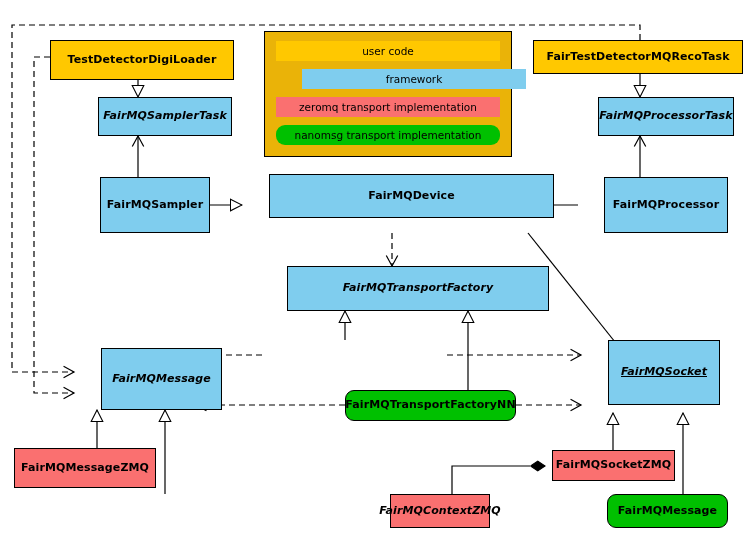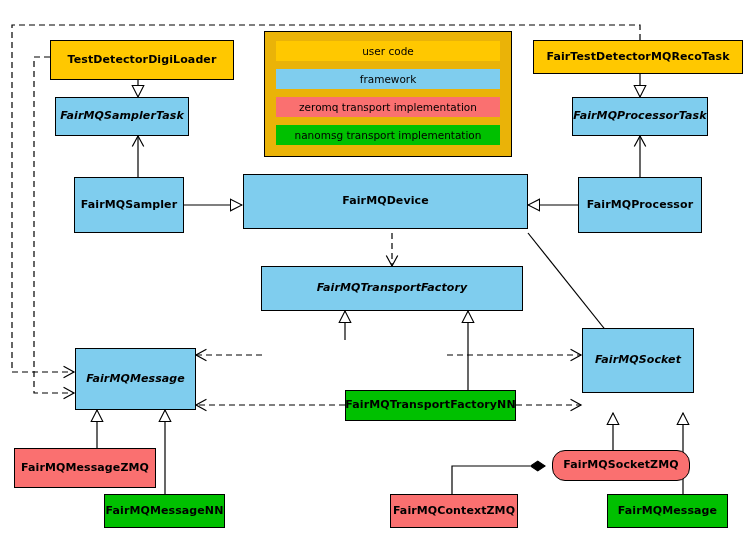--- a/index.html
+++ b/index.html
@@ -5,23 +5,23 @@
   html,body{margin:0;padding:0;background:#ffffff;}
   body{width:748px;height:549px;font-family:"DejaVu Sans","Liberation Sans",sans-serif;}
   #canvas{position:relative;width:748px;height:549px;overflow:hidden;background:#ffffff;}
   svg#edges{position:absolute;left:0;top:0;width:748px;height:549px;}
   .node{position:absolute;box-sizing:border-box;border:1px solid #000000;
         display:flex;align-items:center;justify-content:center;text-align:center;
         font-size:11px;font-weight:bold;color:#000000;line-height:1.15;
         letter-spacing:.1px;z-index:5;}
   .node.abstract{font-style:italic;}
   .c-user{background:#FFC800;}
-  .c-framework{background:#7FCDEE;}
+  .c-framework{background:#7FCDEE;margin-left:26px;}
   .c-zmq{background:#FA7070;}
-  .c-nn{background:#00C000;}
+  .c-nn{background:#00C000;border-radius:9px;}
   #legend{position:absolute;left:264px;top:31px;width:246px;height:124px;
           background:#eab308;border:1px solid #000000;z-index:8;}
   .legend-row{position:absolute;left:11px;width:224px;height:20px;
               display:flex;align-items:center;justify-content:center;
               font-size:10.5px;font-weight:normal;color:#000000;}
   .legend-row.r0{top:9px;}
   .legend-row.r1{top:37px;}
   .legend-row.r2{top:65px;}
   .legend-row.r3{top:93px;}
 </style>
@@ -82,29 +82,29 @@
       <path d="M683,494 L683,413" marker-end="url(#hollowTri)"></path>
 
       <path d="M452,494 L452,466 L545,466" marker-end="url(#blackDiamond)"></path>
     </g>
   </svg>
 
   <div class="node c-user" style="left:50px;top:40px;width:184px;height:40px;">
     <span>TestDetectorDigiLoader</span>
   </div>
 
-  <div class="node c-framework abstract" style="left:55px;top:97px;width:134px;height:39px;">
+  <div class="node c-framework abstract" style="left:72px;top:97px;width:134px;height:39px;">
     <span>FairMQSamplerTask</span>
   </div>
 
   <div class="node c-framework" style="left:74px;top:177px;width:110px;height:56px;">
     <span>FairMQSampler</span>
   </div>
 
-  <div class="node c-framework" style="left:243px;top:174px;width:285px;height:55px;">
+  <div class="node c-framework" style="left:243px;top:174px;width:285px;height:44px;">
     <span>FairMQDevice</span>
   </div>
 
   <div class="node c-user" style="left:533px;top:40px;width:210px;height:34px;">
     <span>FairTestDetectorMQRecoTask</span>
   </div>
 
   <div class="node c-framework abstract" style="left:572px;top:97px;width:136px;height:39px;">
     <span>FairMQProcessorTask</span>
   </div>
@@ -119,41 +119,38 @@
 
 
   <div class="node c-nn" style="left:345px;top:390px;width:171px;height:31px;text-align:center;">
     <span>FairMQTransportFactoryNN</span>
   </div>
 
   <div class="node c-framework abstract" style="left:75px;top:348px;width:121px;height:62px;text-align:center;">
     <span>FairMQMessage</span>
   </div>
 
-  <div class="node c-framework abstract" style="left:582px;top:328px;width:112px;height:65px;">
+  <div class="node c-framework abstract" style="left:582px;top:340px;width:112px;height:65px;text-decoration:underline;">
     <span>FairMQSocket</span>
   </div>
 
   <div class="node c-zmq" style="left:14px;top:448px;width:142px;height:40px;">
     <span>FairMQMessageZMQ</span>
   </div>
 
-  <div class="node c-nn" style="left:104px;top:494px;width:121px;height:34px;">
-    <span>FairMQMessageNN</span>
-  </div>
 
-  <div class="node c-zmq" style="left:552px;top:450px;width:138px;height:31px;border-radius:13px;">
+  <div class="node c-zmq" style="left:552px;top:450px;width:123px;height:31px;">
     <span>FairMQSocketZMQ</span>
   </div>
 
   <div class="node c-nn" style="left:607px;top:494px;width:121px;height:34px;">
     <span>FairMQMessage</span>
   </div>
 
-  <div class="node c-zmq" style="left:390px;top:494px;width:128px;height:34px;">
+  <div class="node c-zmq" style="left:390px;top:494px;width:100px;height:34px;font-style:italic;">
     <span>FairMQContextZMQ</span>
   </div>
 
   <div id="legend">
     <div class="legend-row r0 c-user">
       <span>user code</span>
     </div>
     <div class="legend-row r1 c-framework">
       <span>framework</span>
     </div>

